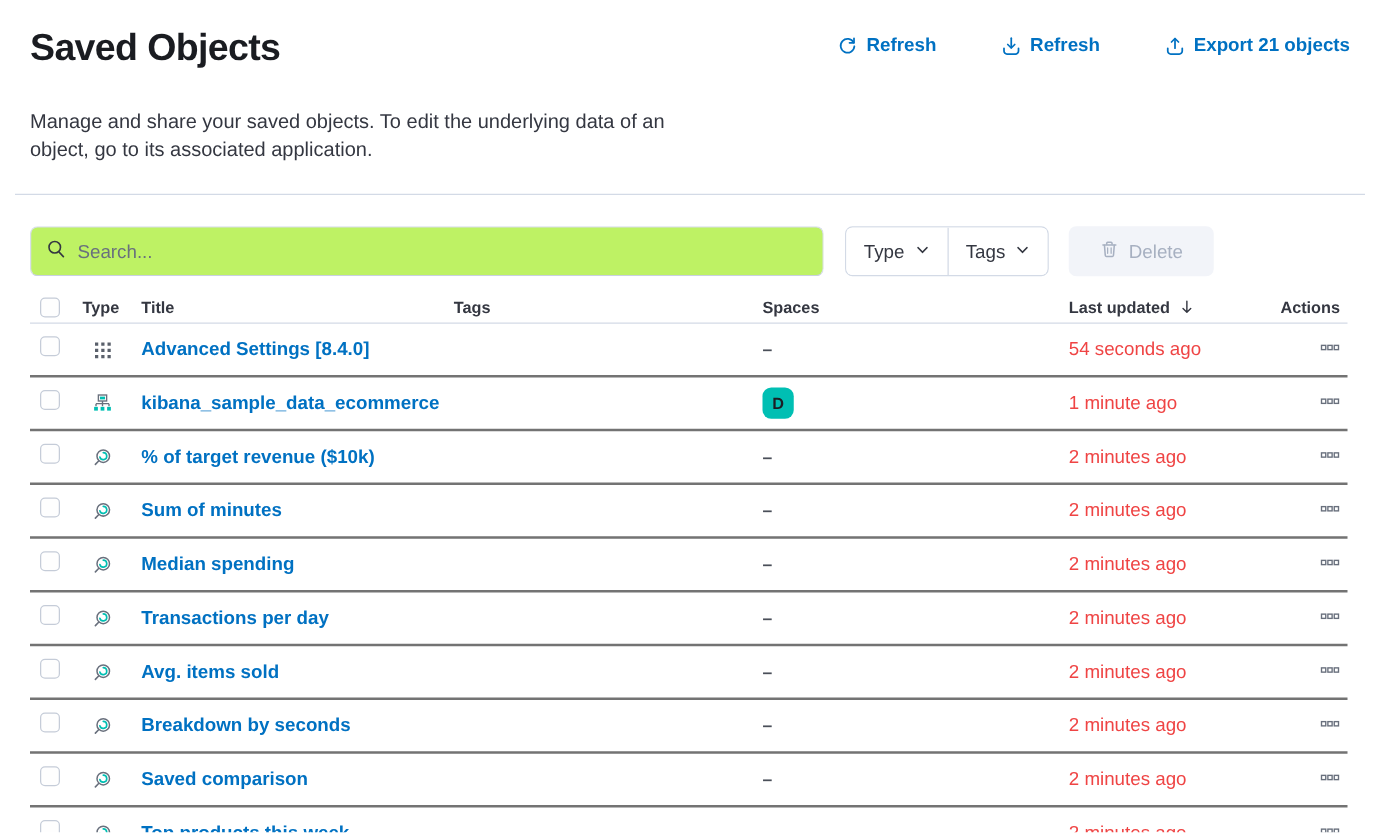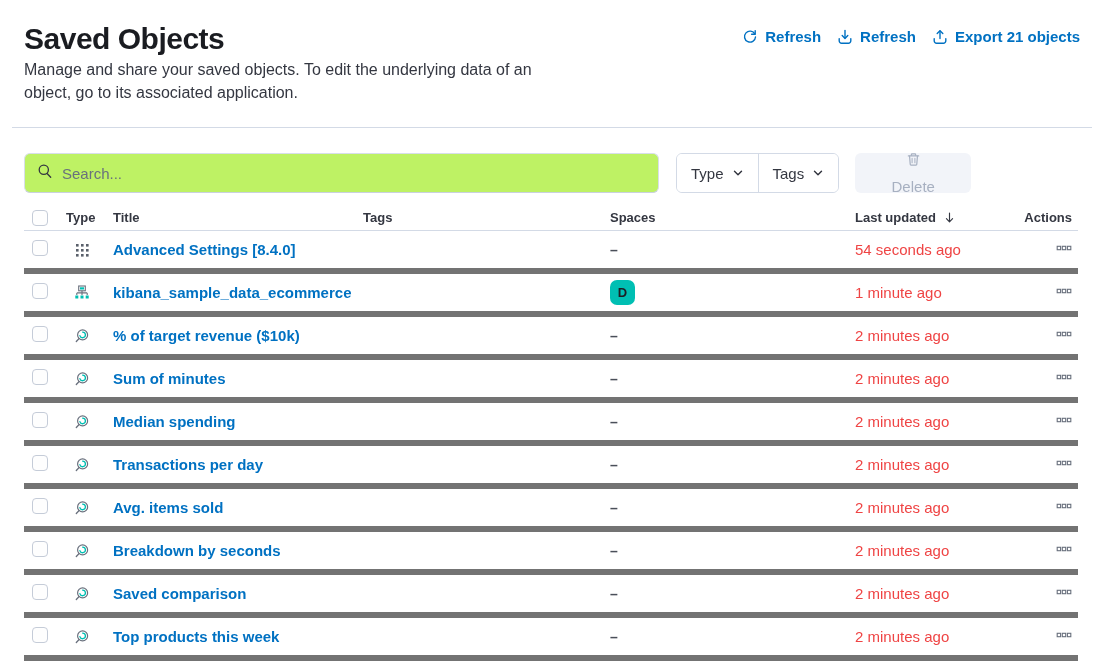--- a/index.html
+++ b/index.html
@@ -8,52 +8,52 @@
     font-family: "Liberation Sans", "DejaVu Sans", sans-serif;
     color:#343741;
     width:1104px; height:666px;
     overflow:hidden;
   }
   .page { width:1104px; height:666px; overflow:hidden; position:relative; background:#fff; }
 
   
   .header-row { display:flex; justify-content:space-between; align-items:flex-start; padding:20px 24px 0 24px; }
   h1.page-title { font-size:30px; font-weight:700; color:#1a1c21; letter-spacing:-0.5px; line-height:38px; }
-  .header-actions { display:flex; gap:16px; margin-top:8px; }
+  .header-actions { display:flex; gap:52px; margin-top:8px; }
   .hdr-btn { display:flex; align-items:center; gap:7px; color:#0071c2; font-size:15px; font-weight:600; cursor:pointer; background:none; border:none; font-family:inherit; }
   .hdr-btn svg { display:block; }
 
-  .page-desc { padding:0 24px; font-size:16px; line-height:23px; color:#343741; max-width:575px; }
+  .page-desc { padding:0 24px; margin-top:28px; font-size:16px; line-height:23px; color:#343741; max-width:575px; }
 
   hr.rule { border:none; border-top:1px solid #d3dae6; margin:23px 12px 0 12px; }
 
   
   .toolbar { display:flex; align-items:center; margin:25px 24px 0 24px; height:40px; }
   .search-box { flex:0 0 635px; height:40px; background:#bef264; border:1px solid #d8dee9; border-bottom-color:#c9d1df; border-radius:6px; display:flex; align-items:center; padding:0 12px; gap:9px; }
   .search-box input { border:none; outline:none; background:transparent; font-family:inherit; font-size:15px; color:#343741; width:100%; }
   .search-box input::placeholder { color:#69707d; }
 
   .filter-group { margin-left:17px; height:40px; display:flex; border:1px solid #d3dae6; border-radius:6px; overflow:hidden; background:#fff; }
   .filter-btn { display:flex; align-items:center; gap:8px; padding:0 14px; font-size:15px; color:#343741; background:#fff; border:none; font-family:inherit; cursor:pointer; }
   .filter-btn + .filter-btn { border-left:1px solid #d3dae6; }
 
   .disabled-btn { height:40px; border:none; border-radius:6px; background:#f2f4f9; color:#a7b0c1; font-size:15px; font-weight:500; font-family:inherit; display:flex; align-items:center; justify-content:center; gap:8px; }
-  .delete-btn { margin-left:16px; width:116px;flex-direction:column; }
+  .delete-btn { margin-left:16px; width:116px; }
   .export-btn { margin-left:12px; width:112px; }
 
   
   .table { margin:12px 24px 0 24px; width:1054px; }
   .tgrid { display:grid; grid-template-columns:42px 47px 250px 247px 245px 165px 1fr; align-items:center; }
   .thead { height:26px; border-bottom:1px solid #d3dae6; font-size:13px; font-weight:700; color:#343741; }
   .thead .cell { display:flex; align-items:center; }
   .cell-actions { justify-content:flex-end; padding-right:6px; }
   .sort-arrow { margin-left:7px; color:#343741; }
   .sort-arrow svg { display:block; }
 
-  .row { height:43px; border-bottom:6px solid #737373; }
+  .row { height:43px; border-bottom:2px solid #737373; }
   .checkbox { width:16px; height:16px; border:1px solid #c5ccd8; border-radius:4px; background:#fefefe; display:inline-block; margin-left:8px; cursor:pointer; }
   .type-cell { padding-left:8px; }
   .type-cell svg { display:block; }
   .title-link { color:#0071c2; font-size:15px; font-weight:600; text-decoration:none; cursor:pointer; }
   .dash { color:#4a4f59; font-size:14px; font-weight:600; }
   .space-badge { width:25px; height:25px; border-radius:7px; background:#00bfb3; color:#1d1e24; font-size:13px; font-weight:600; display:flex; align-items:center; justify-content:center; }
   .updated { font-size:15px; color:#ef4444; }
   .dots-btn { background:none; border:none; cursor:pointer; padding:4px 6px; display:flex; }
   .cell-right { display:flex; justify-content:flex-end; }
 </style>

